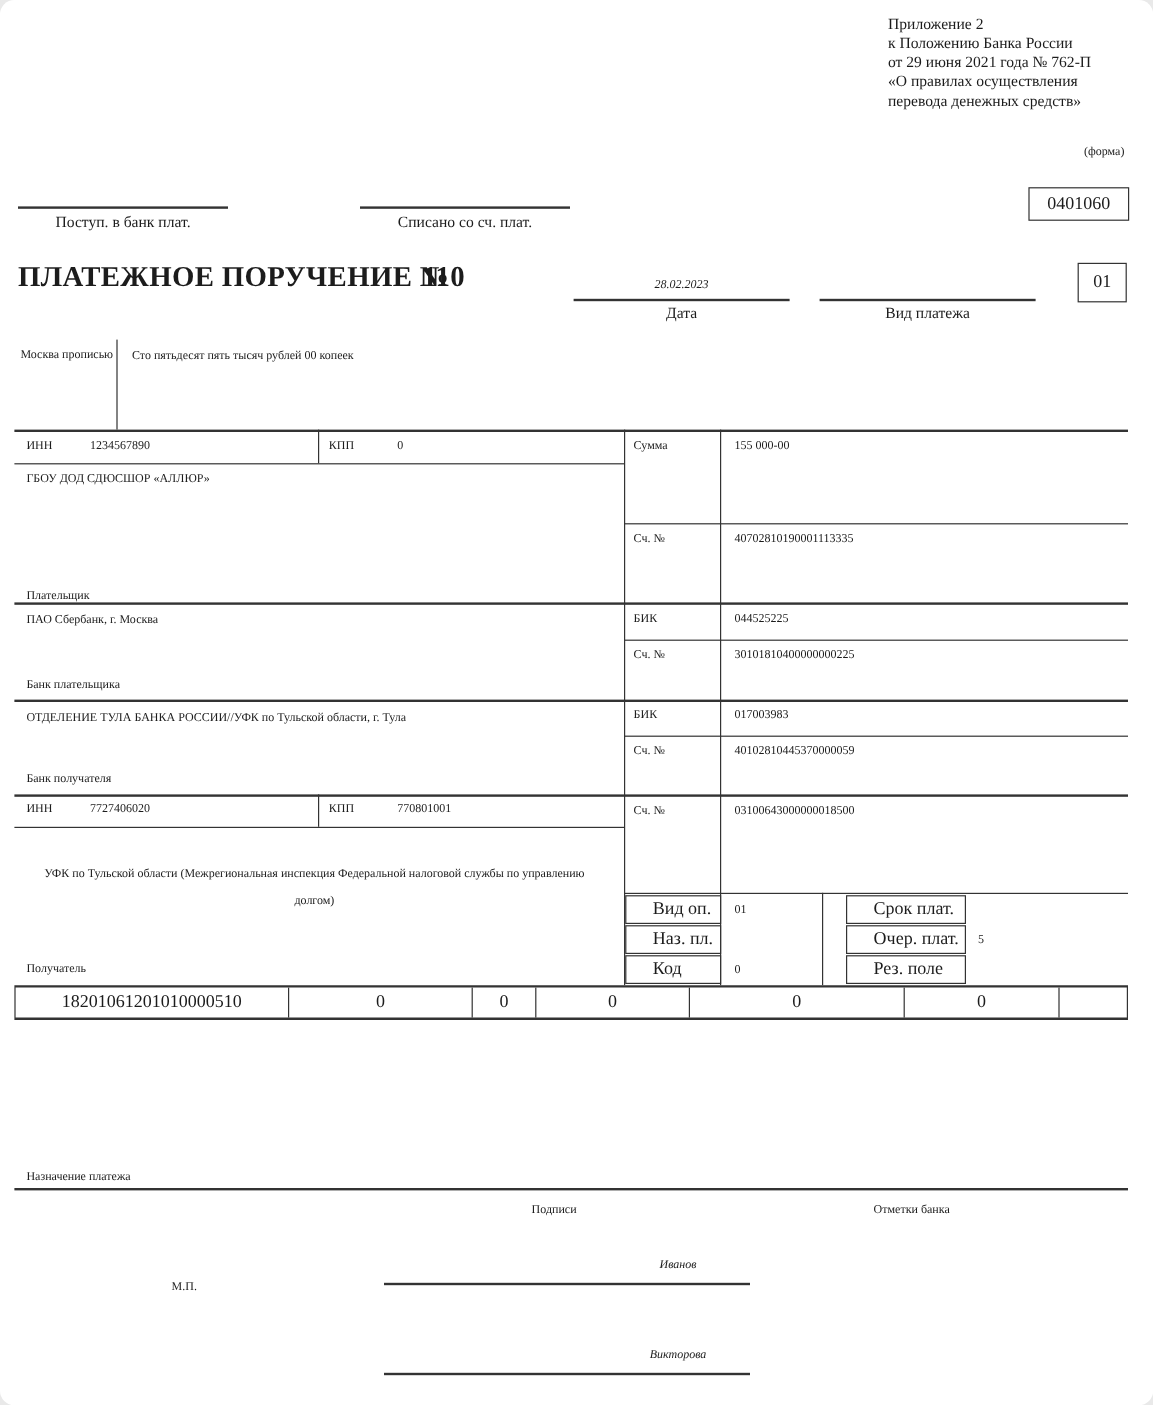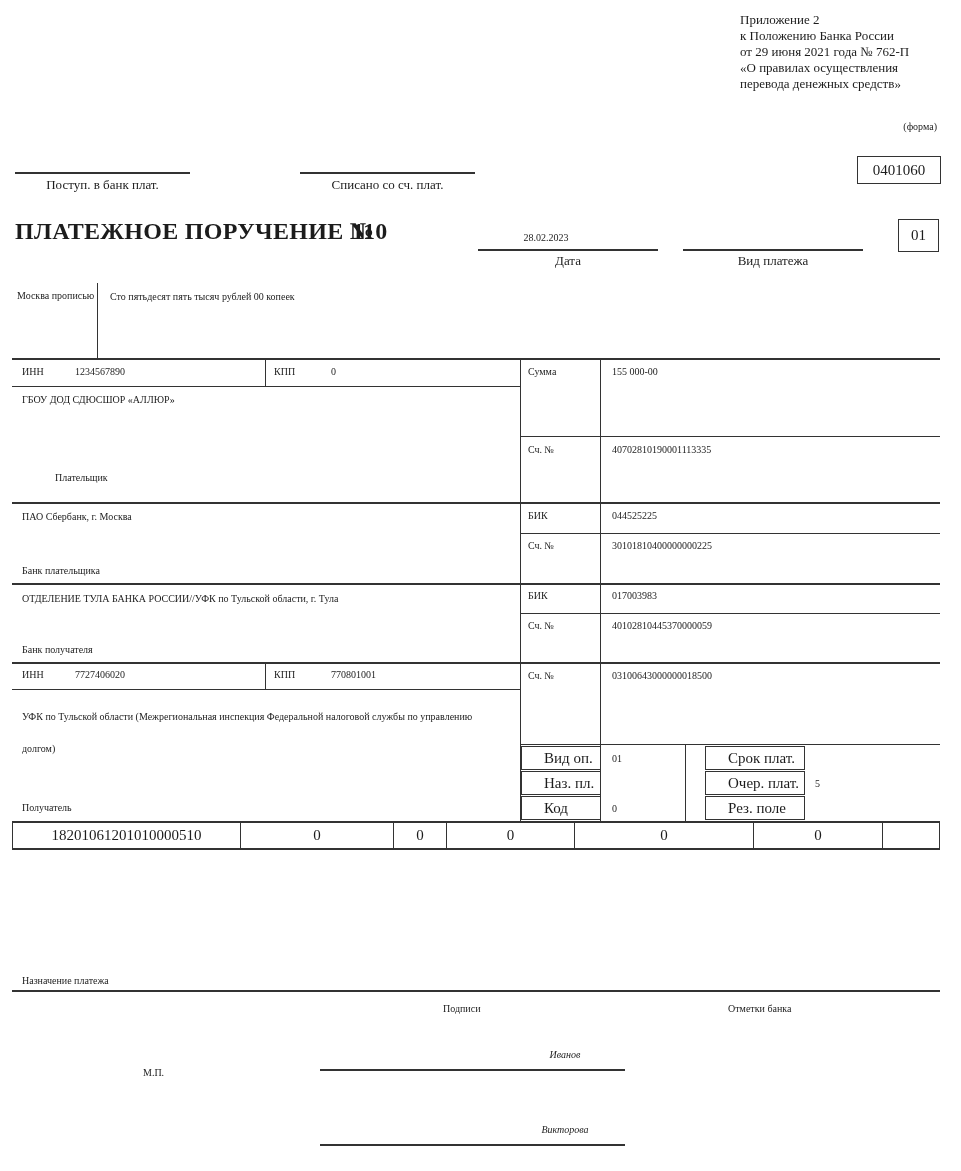--- a/index.html
+++ b/index.html
@@ -1,19 +1,19 @@
 <!DOCTYPE html>
 <html><head>
 <meta charset="utf-8">
 <style>
   html,body{margin:0;padding:0;background:#e9e9e9;}
   #page{
     position:relative;width:961px;height:1171px;background:#ffffff;
     font-family:"Liberation Serif","DejaVu Serif",serif;color:#1c1c1c;
-    overflow:hidden;margin:0 auto;
+    overflow:hidden;margin:0 auto;border-radius:12px;
   }
   .t{position:absolute;white-space:nowrap;font-size:10px;line-height:20px;}
   .wrap{white-space:normal;}
   .sm{font-size:13px;line-height:16px;}
   .ctr{text-align:center;}
   .rt{text-align:right;}
   .b{font-weight:bold;}
   .i{font-style:italic;}
   .hl,.vl{position:absolute;background:#333333;}
   .box{position:absolute;border:1px solid #333333;box-sizing:border-box;
@@ -47,21 +47,21 @@
   </div>
 
   <div class="hl" style="left:15px;top:172px;width:175px;height:2px;"></div>
   <div class="t sm ctr" style="left:15px;top:177px;width:175px;">Поступ. в банк плат.</div>
   <div class="hl" style="left:300px;top:172px;width:175px;height:2px;"></div>
   <div class="t sm ctr" style="left:300px;top:177px;width:175px;">Списано со сч. плат.</div>
 
   <div class="t title b" style="left:15px;top:221px;">ПЛАТЕЖНОЕ ПОРУЧЕНИЕ №</div>
   <div class="t title b" style="left:352px;top:221px;">110</div>
 
-  <div class="t ctr" style="left:456px;top:228px;width:180px;">28.02.2023</div>
+  <div class="t ctr" style="left:478px;top:228px;width:180px;font-style:italic;">28.02.2023</div>
   <div class="hl" style="left:478px;top:249px;width:180px;height:2px;"></div>
   <div class="t sm ctr" style="left:478px;top:253px;width:180px;">Дата</div>
 
   <div class="hl" style="left:683px;top:249px;width:180px;height:2px;"></div>
   <div class="t sm ctr" style="left:683px;top:253px;width:180px;">Вид платежа</div>
 
   <div class="box cc" style="left:898px;top:219px;width:41px;height:33px;">
     <span>01</span>
   </div>
 
@@ -88,21 +88,21 @@
 
   <div class="t" style="left:22px;top:362px;">ИНН</div>
   <div class="t" style="left:75px;top:362px;">1234567890</div>
   <div class="t" style="left:274px;top:362px;">КПП</div>
   <div class="t" style="left:331px;top:362px;">0</div>
   <div class="t" style="left:528px;top:362px;">Сумма</div>
   <div class="t" style="left:612px;top:362px;">155 000-00</div>
   <div class="t" style="left:22px;top:390px;">ГБОУ ДОД СДЮСШОР «АЛЛЮР»</div>
   <div class="t" style="left:528px;top:440px;">Сч. №</div>
   <div class="t" style="left:612px;top:440px;">40702810190001113335</div>
-  <div class="t" style="left:22px;top:468px;margin-left:33px;">Плательщик</div>
+  <div class="t" style="left:22px;top:487px;">Плательщик</div>
 
   <div class="t" style="left:22px;top:507px;">ПАО Сбербанк, г. Москва</div>
   <div class="t" style="left:528px;top:506px;">БИК</div>
   <div class="t" style="left:612px;top:506px;">044525225</div>
   <div class="t" style="left:528px;top:536px;">Сч. №</div>
   <div class="t" style="left:612px;top:536px;">30101810400000000225</div>
   <div class="t" style="left:22px;top:561px;">Банк плательщика</div>
 
   <div class="t wrap" style="left:22px;top:587px;width:470px;line-height:24px;">ОТДЕЛЕНИЕ ТУЛА БАНКА РОССИИ//УФК по Тульской области, г. Тула</div>
   <div class="t" style="left:528px;top:586px;">БИК</div>
@@ -110,21 +110,21 @@
   <div class="t" style="left:528px;top:616px;">Сч. №</div>
   <div class="t" style="left:612px;top:616px;">40102810445370000059</div>
   <div class="t" style="left:22px;top:640px;">Банк получателя</div>
 
   <div class="t" style="left:22px;top:665px;">ИНН</div>
   <div class="t" style="left:75px;top:665px;">7727406020</div>
   <div class="t" style="left:274px;top:665px;">КПП</div>
   <div class="t" style="left:331px;top:665px;">770801001</div>
   <div class="t" style="left:528px;top:666px;">Сч. №</div>
   <div class="t" style="left:612px;top:666px;">03100643000000018500</div>
-  <div class="t wrap" style="left:22px;top:701px;width:480px;line-height:32px;">УФК по Тульской области (Межрегиональная инспекция Федеральной налоговой службы по управлению долгом)</div>
+  <div class="t wrap" style="left:22px;top:718px;width:480px;line-height:22px;text-align:center;">УФК по Тульской области (Межрегиональная инспекция Федеральной налоговой службы по управлению долгом)</div>
   <div class="t" style="left:22px;top:798px;">Получатель</div>
 
   <div class="box pad" style="left:521px;top:746px;width:80px;height:24px;">
     <span>Вид оп.</span>
   </div>
   <div class="box pad" style="left:521px;top:771px;width:80px;height:24px;">
     <span>Наз. пл.</span>
   </div>
   <div class="box pad" style="left:521px;top:796px;width:80px;height:24px;">
     <span>Код</span>

